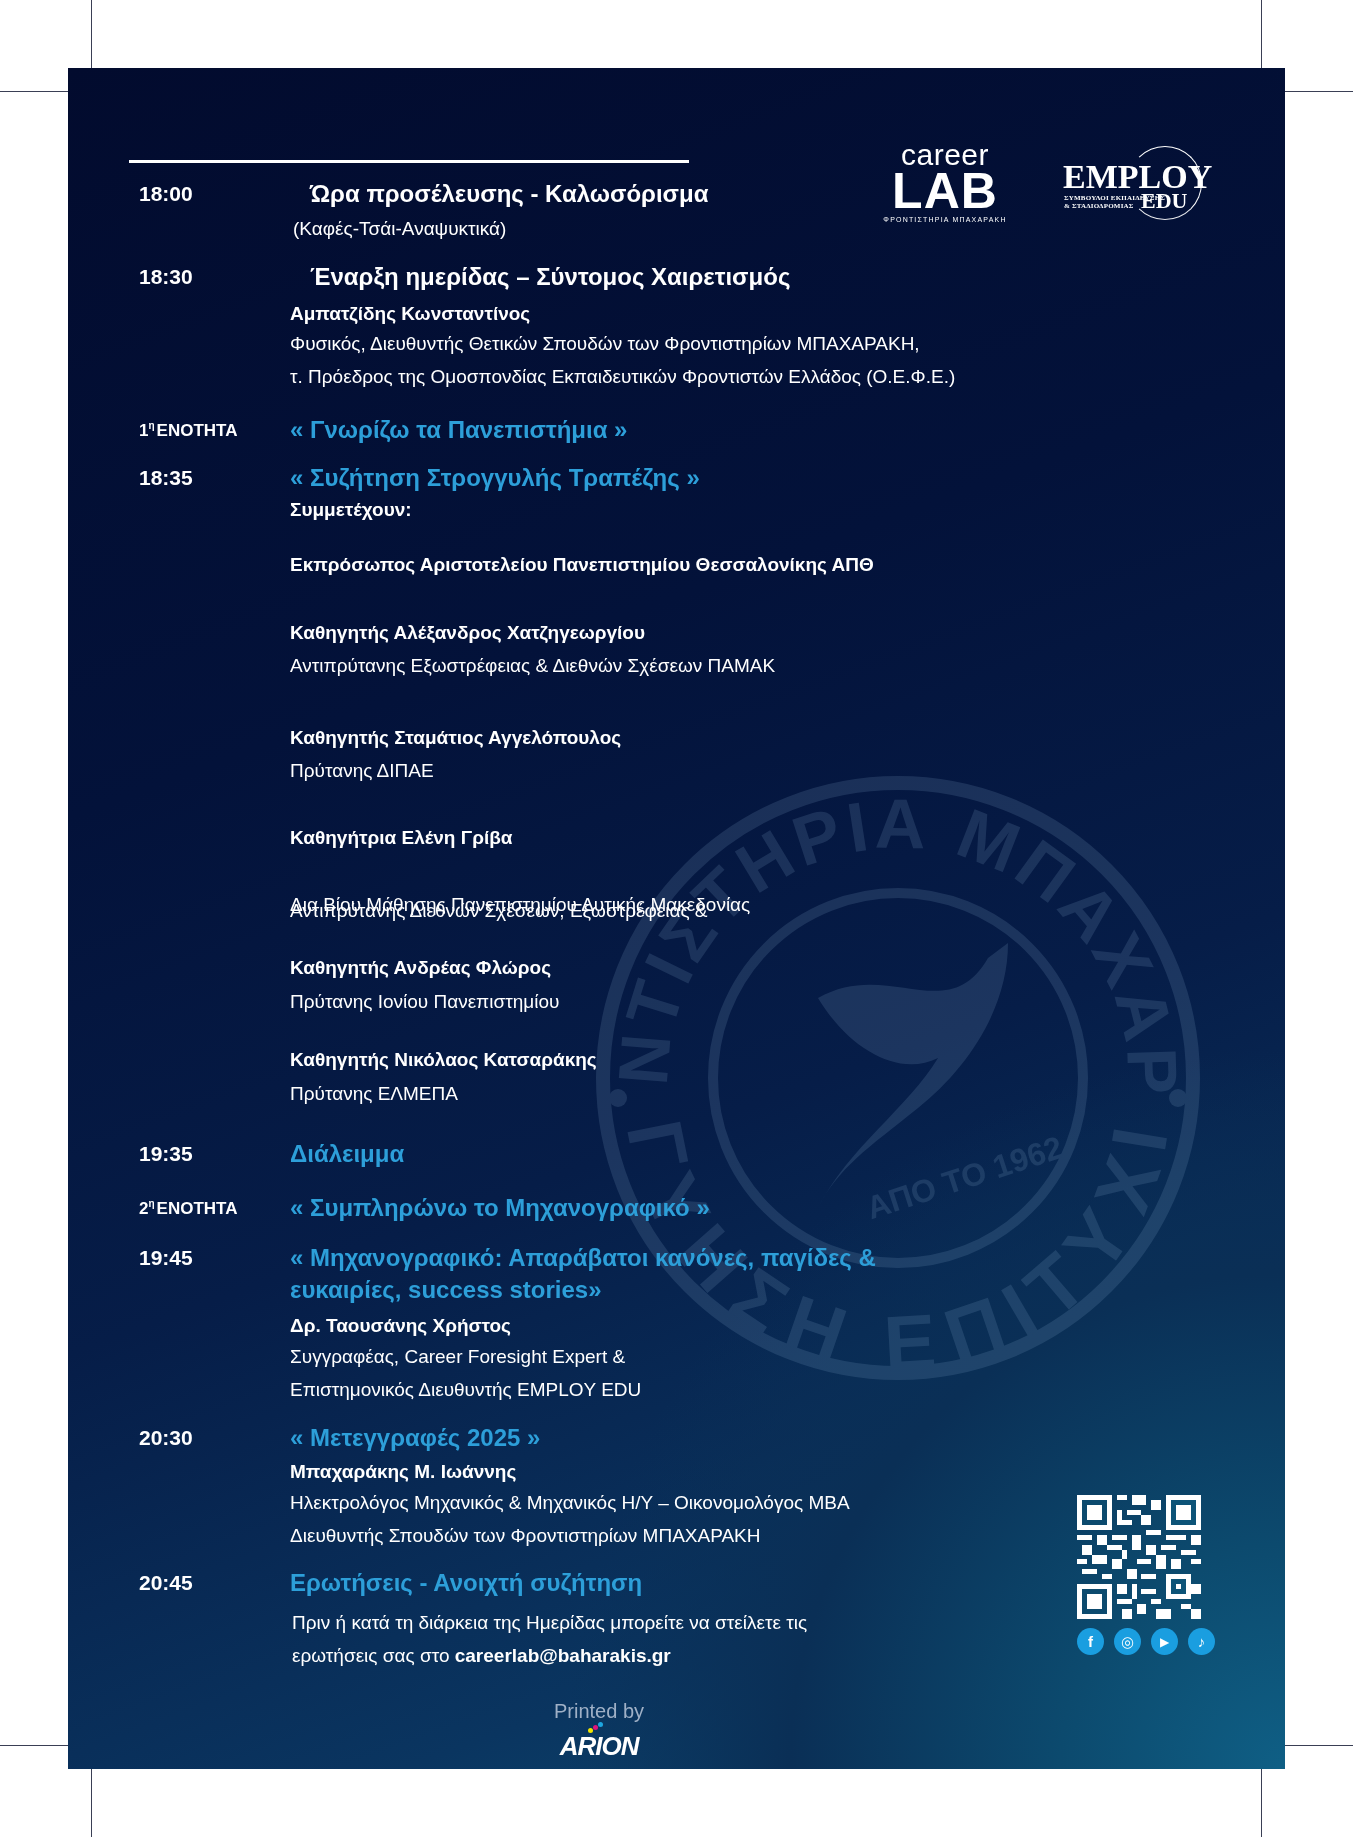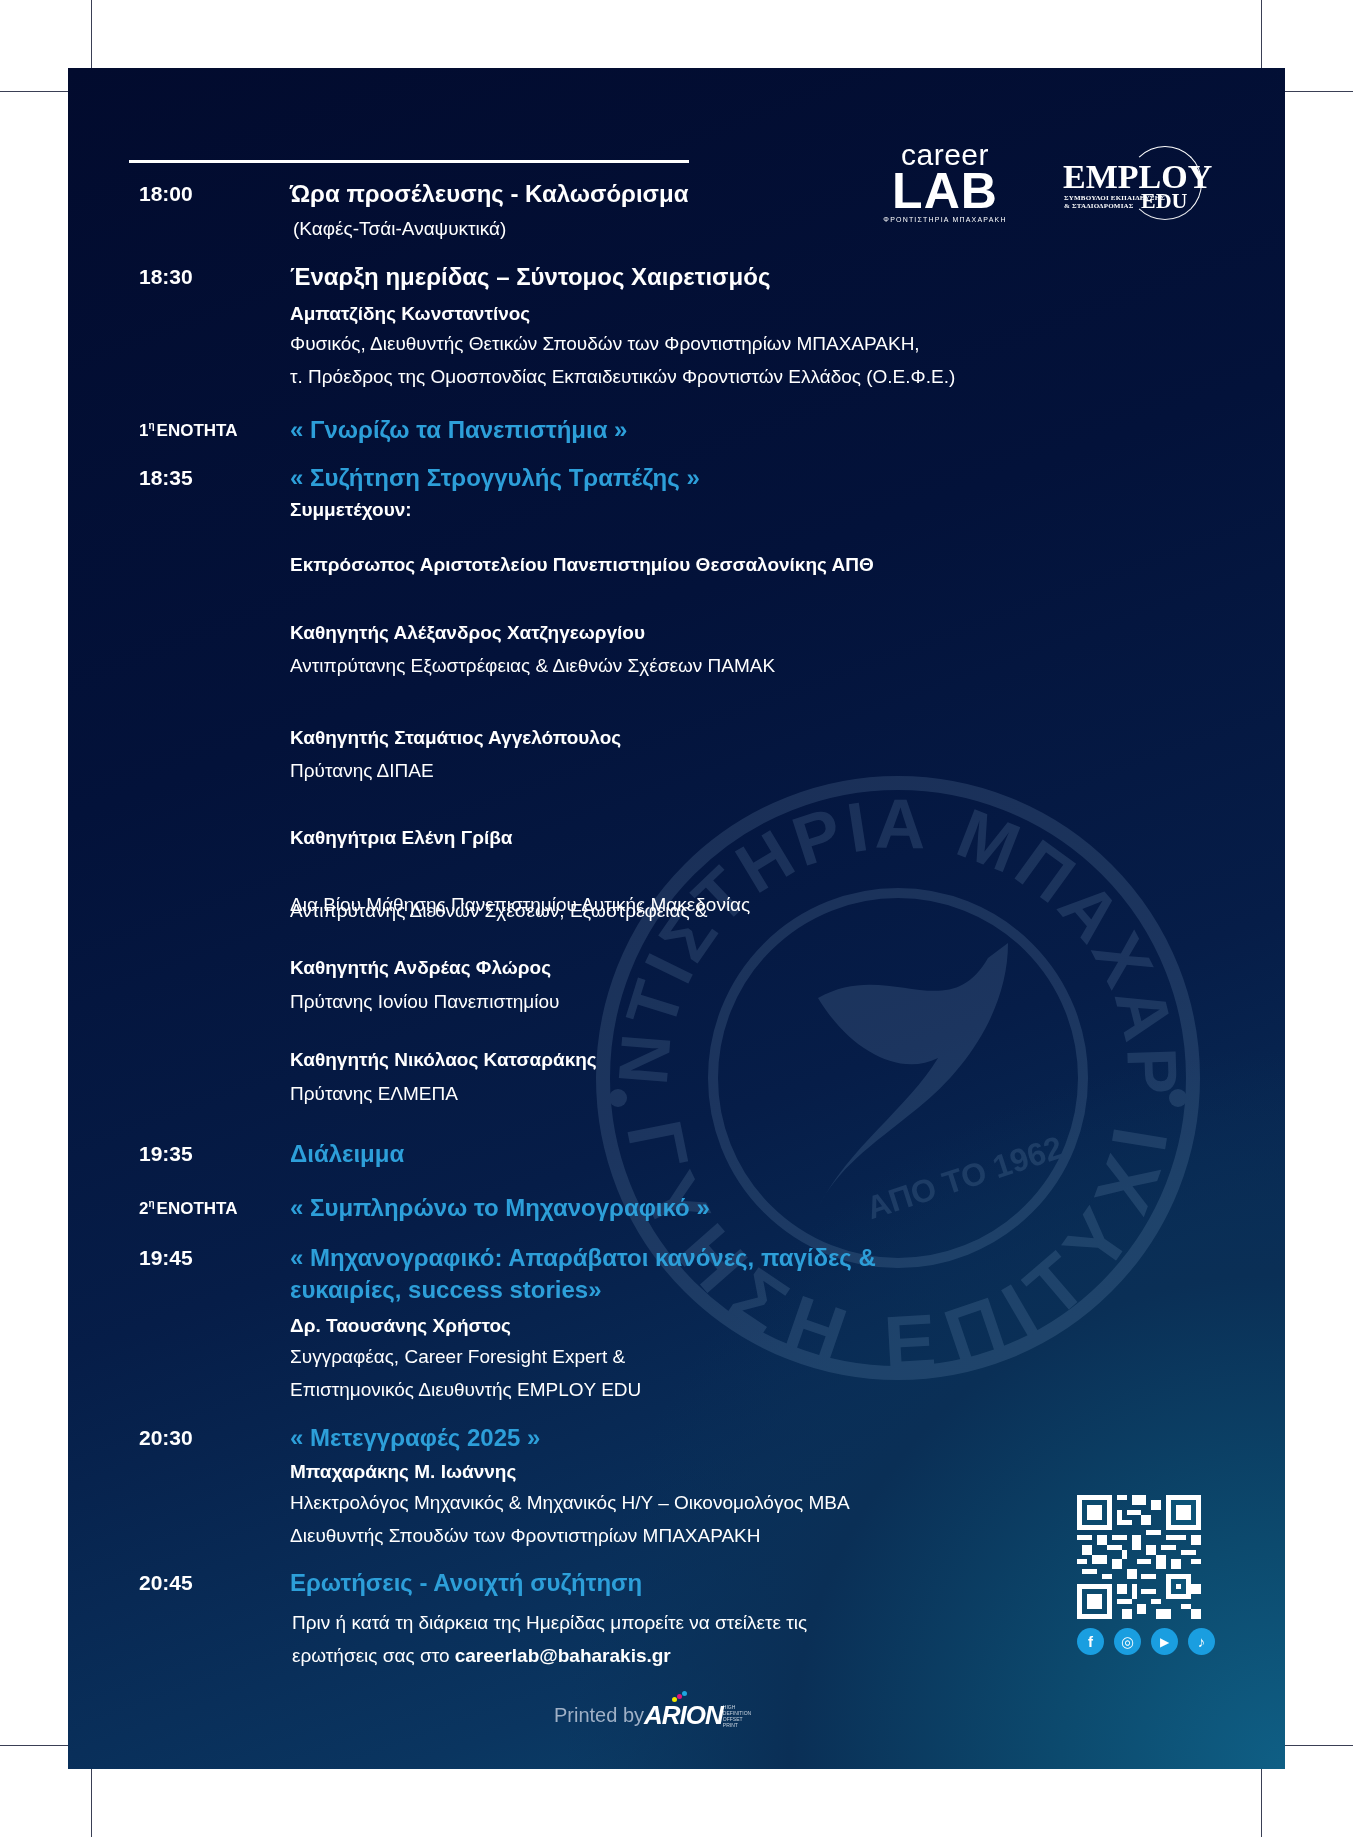--- a/index.html
+++ b/index.html
@@ -34,31 +34,31 @@
   .logo-employ .ring { position: absolute; left: 70px; top: 0px; width: 74px; height: 74px; border: 1.5px solid #ffffff; border-radius: 50%; border-left-color: transparent; border-bottom-color: rgba(255,255,255,0.9); }
   .logo-employ .e1 { position: absolute; left: 5px; top: 14px; font-size: 34px; font-weight: bold; letter-spacing: 0px; line-height: 34px; }
   .logo-employ .e2 { position: absolute; left: 6px; top: 48px; font-size: 7px; line-height: 8px; font-weight: bold; letter-spacing: 0.2px; }
   .logo-employ .e3 { position: absolute; left: 83px; top: 44px; font-size: 22px; font-weight: bold; line-height: 22px; }
 
   .time { position: absolute; left: 71px; color: #ffffff; font-size: 21px; font-weight: bold; white-space: nowrap; }
   .section-label { position: absolute; left: 71px; color: #ffffff; font-size: 17px; font-weight: bold; white-space: nowrap; }
   .section-label sup { font-size: 10px; vertical-align: 7px; margin-right: 2px; }
 
   .c { position: absolute; left: 222px; white-space: nowrap; }
-  .h-white { color: #ffffff; font-size: 24px; font-weight: bold; }
+  .h-white { color: #ffffff; font-size: 24px; font-weight: bold; margin-left: 20px; }
   .h-blue { color: #2d9fd9; font-size: 24px; font-weight: bold; }
   .name { color: #ffffff; font-size: 19px; font-weight: bold; }
   .desc { color: #ffffff; font-size: 19px; font-weight: normal; }
   .email { font-weight: bold; }
 
   .qr { position: absolute; left: 1009px; top: 1427px; width: 124px; height: 124px; }
   .social { position: absolute; left: 1009px; top: 1560px; display: flex; gap: 10px; }
   .soc { width: 27px; height: 27px; border-radius: 50%; background: #1a9ee0; color: #fff; display: flex; align-items: center; justify-content: center; font-size: 15px; font-weight: bold; }
 
-  .printed { position: absolute; left: 486px; top: 1632px; display: flex; align-items: center; gap: 0; color: #9fb0c6; font-size: 20px; }
+  .printed { position: absolute; left: 486px; top: 1632px; display: flex; align-items: center; gap: 8px; color: #9fb0c6; font-size: 20px; flex-direction: column; }
   .arion { position: relative; color: #ffffff; font-size: 26px; font-weight: bold; letter-spacing: -1px; font-style: italic; }
   .arion .dot { position: absolute; width: 5px; height: 5px; border-radius: 50%; }
   .arion-sub { color: #c8d2de; font-size: 5px; line-height: 6px; }
 </style>
 </head>
 <body>
 
 <div class="crop v" style="left:91px;top:0;height:68px;"></div>
 <div class="crop h" style="left:0;top:91px;width:68px;"></div>
 <div class="crop v" style="left:1261px;top:0;height:68px;"></div>

